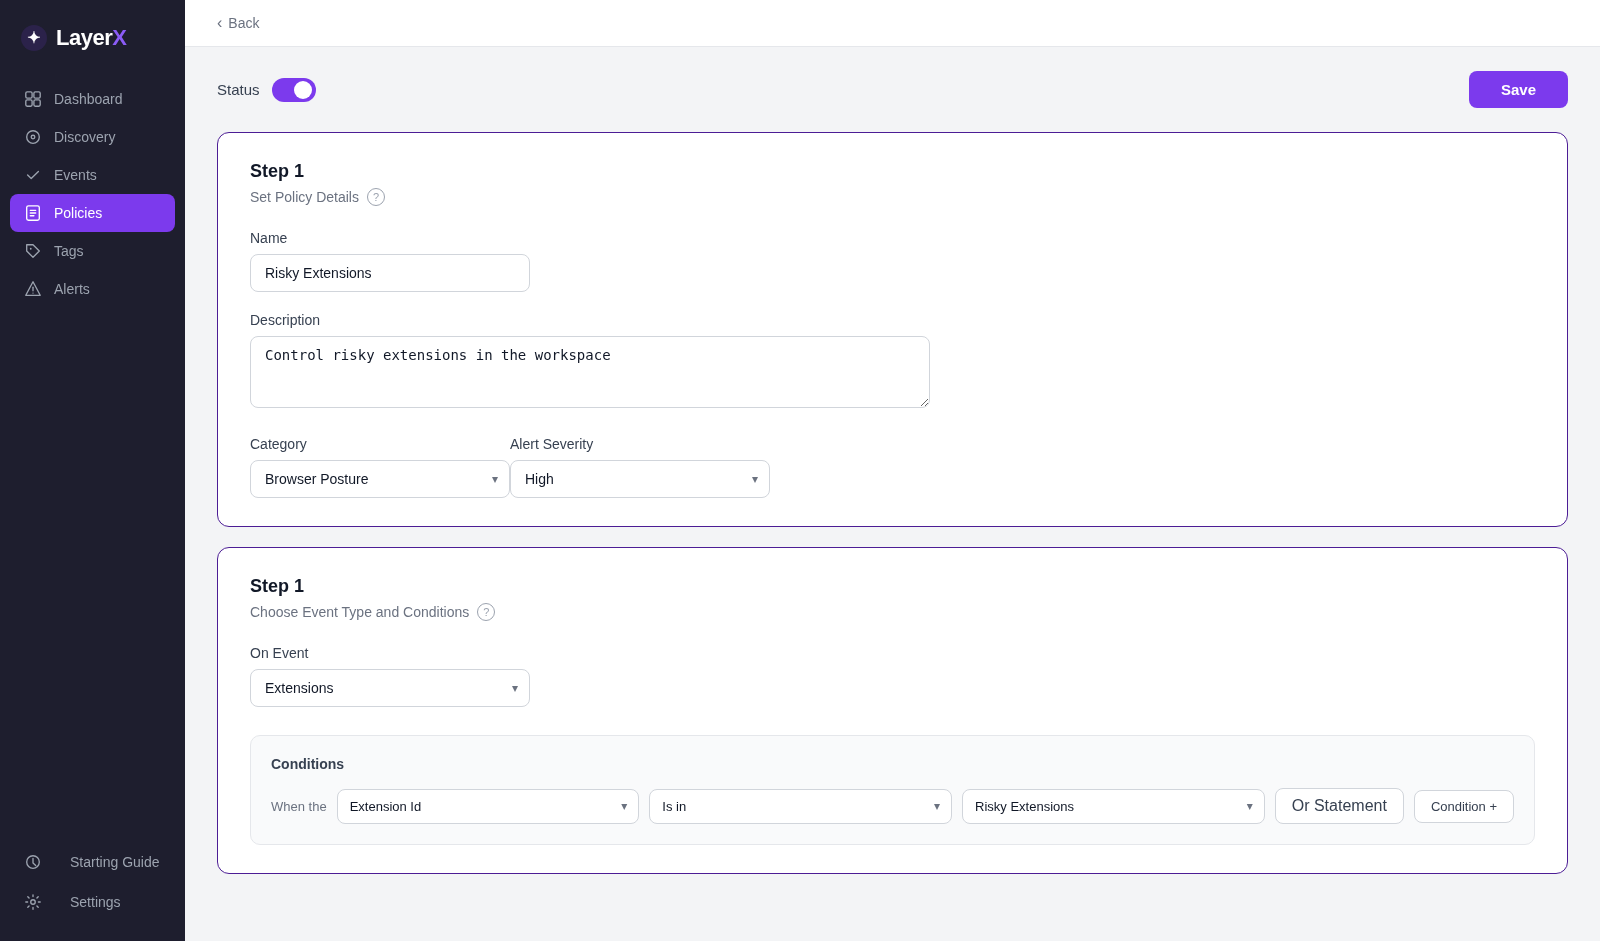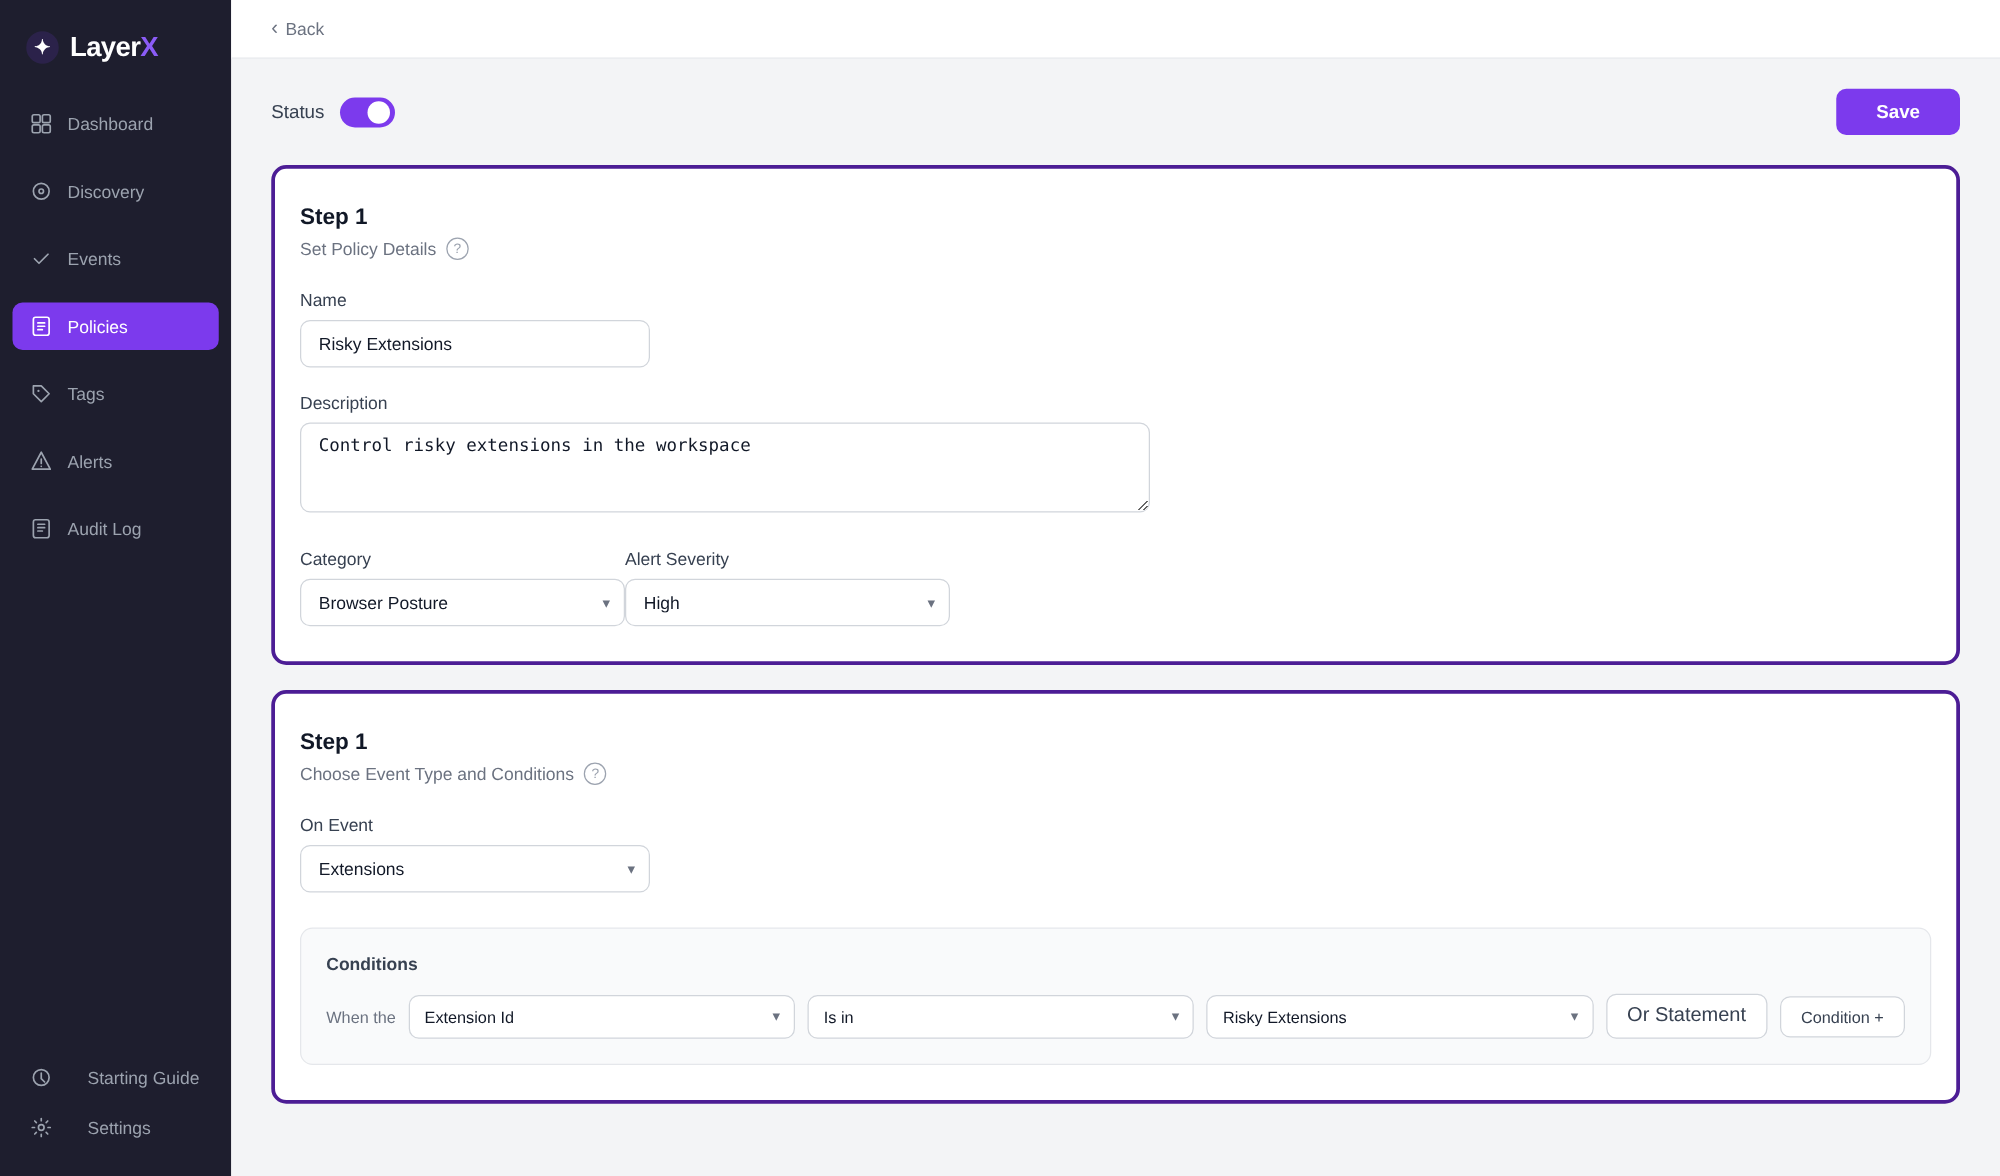--- a/index.html
+++ b/index.html
@@ -29,21 +29,21 @@
       font-weight: 700;
       letter-spacing: -0.5px;
     }
     .logo-x {
       color: #8b5cf6;
     }
     .nav-items {
       flex: 1;
       display: flex;
       flex-direction: column;
-      gap: 16px;
+      gap: 0;
       padding: 0 10px;
     }
     .nav-item {
       display: flex;
       align-items: center;
       gap: 12px;
       padding: 10px 14px;
       border-radius: 8px;
       color: #9ca3af;
       font-size: 14px;
@@ -159,22 +159,22 @@
       padding: 10px 32px;
       font-size: 15px;
       font-weight: 600;
       cursor: pointer;
     }
 
     
     .step-card {
       background: #fff;
       border-radius: 12px;
-      border: 3px solid #4c1d95;
-      padding: 28px 20px;
+      border: 1px solid #4c1d95;
+      padding: 28px 32px;
       margin-bottom: 20px;
     }
     .step-title {
       font-size: 18px;
       font-weight: 700;
       color: #111827;
       margin-bottom: 6px;
     }
     .step-subtitle {
       display: flex;
@@ -391,27 +391,20 @@
 
     <div class="nav-item">
       <svg class="nav-icon" viewBox="0 0 20 20" fill="none">
         <path d="M10 2L2 17h16L10 2z" stroke="#9ca3af" stroke-width="1.5" stroke-linejoin="round"></path>
         <path d="M10 8v4" stroke="#9ca3af" stroke-width="1.5" stroke-linecap="round"></path>
         <circle cx="10" cy="14.5" r="0.75" fill="#9ca3af"></circle>
       </svg>
       <span>Alerts</span>
     </div>
 
-    <div class="nav-item">
-      <svg class="nav-icon" viewBox="0 0 20 20" fill="none">
-        <rect x="3" y="2" width="14" height="16" rx="2" stroke="#9ca3af" stroke-width="1.5"></rect>
-        <path d="M7 6h6M7 9h6M7 12h4" stroke="#9ca3af" stroke-width="1.5" stroke-linecap="round"></path>
-      </svg>
-      <span>Audit Log</span>
-    </div>
   </div>
 
   <div class="sidebar-bottom">
     <div class="nav-item">
       <svg class="nav-icon" viewBox="0 0 20 20" fill="none">
         <circle cx="10" cy="10" r="7" stroke="#9ca3af" stroke-width="1.5"></circle>
         <path d="M10 6v5l3 3" stroke="#9ca3af" stroke-width="1.5" stroke-linecap="round"></path>
       </svg>
       <span>Starting Guide</span>
     </div>

